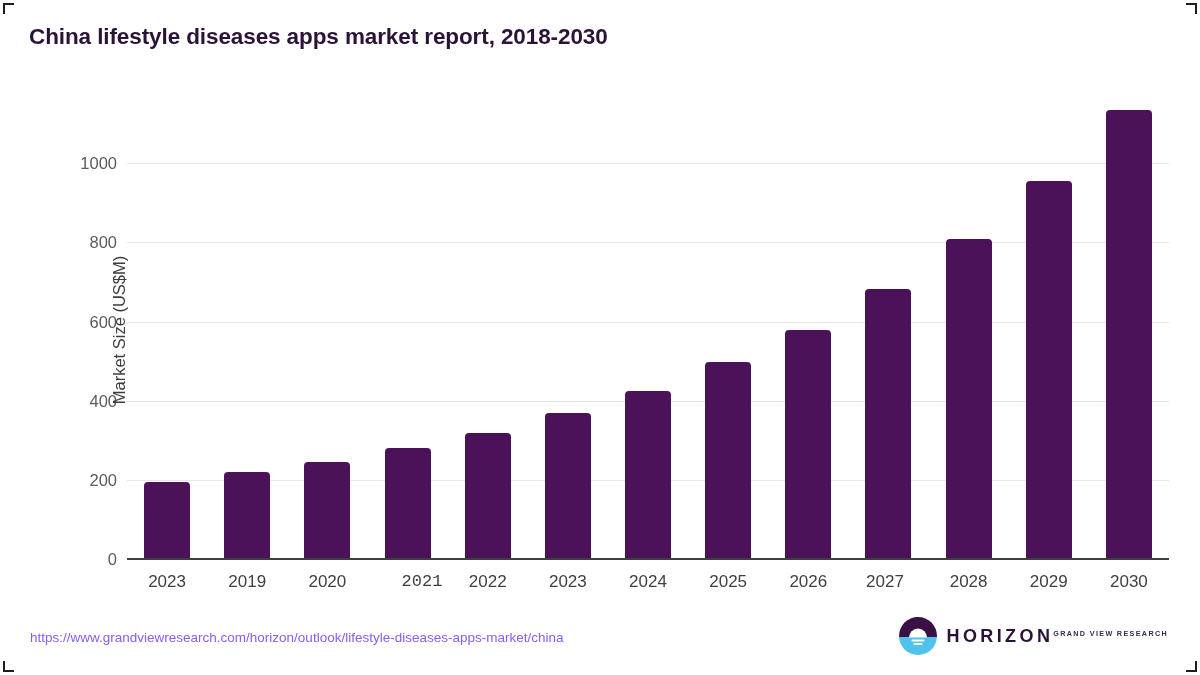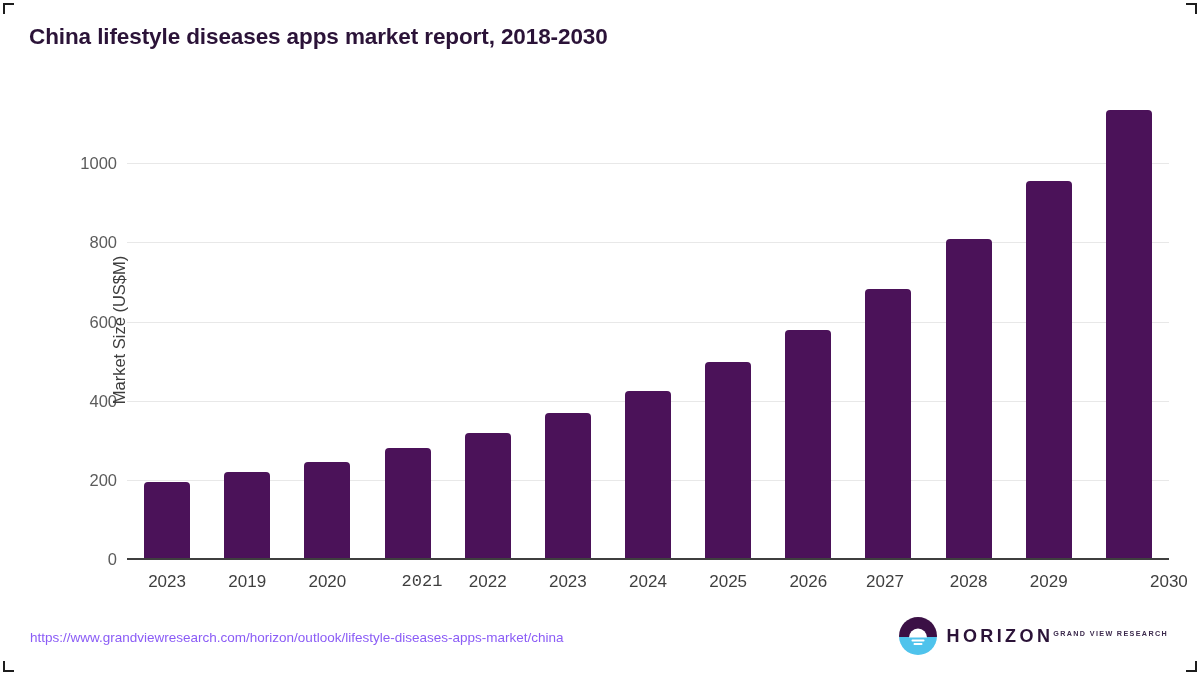--- a/index.html
+++ b/index.html
@@ -202,21 +202,21 @@
         <div class="x-tick-label" style="left: 200.385px;">2020</div>
         <div class="x-tick-label" style="left: 295px; font-family: Liberation Mono, monospace;">2021</div>
         <div class="x-tick-label" style="left: 360.692px;">2022</div>
         <div class="x-tick-label" style="left: 440.846px;">2023</div>
         <div class="x-tick-label" style="left: 521px;">2024</div>
         <div class="x-tick-label" style="left: 601.154px;">2025</div>
         <div class="x-tick-label" style="left: 681.308px;">2026</div>
         <div class="x-tick-label" style="left: 758px;">2027</div>
         <div class="x-tick-label" style="left: 841.615px;">2028</div>
         <div class="x-tick-label" style="left: 921.769px;">2029</div>
-        <div class="x-tick-label" style="left: 1001.92px; margin-left: 40px;">2030</div>
+        <div class="x-tick-label" style="left: 1001.92px;">2030</div>
       </div>
     <div id="y-axis-title">Market Size (US$M)</div>
   </div>
 
   <div id="source-url">https://www.grandviewresearch.com/horizon/outlook/lifestyle-diseases-apps-market/china</div>
 
   <div id="logo">
     <svg id="logo-mark" viewBox="0 0 40 40">
       <defs>
         <clipPath id="circ">

